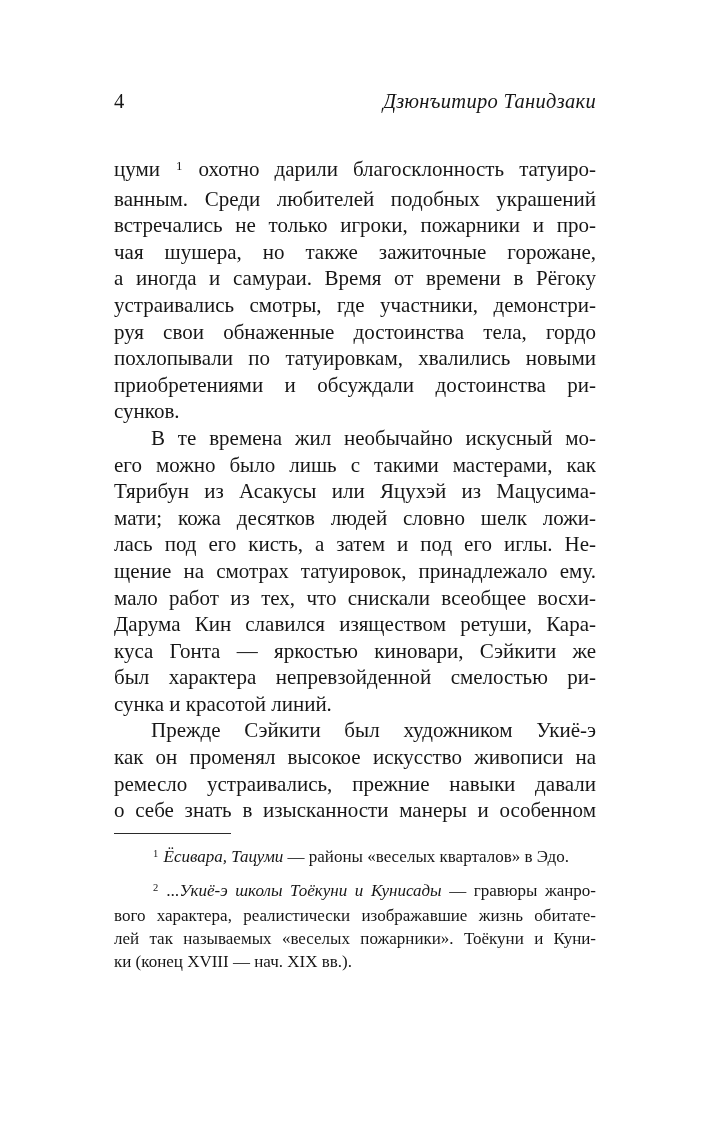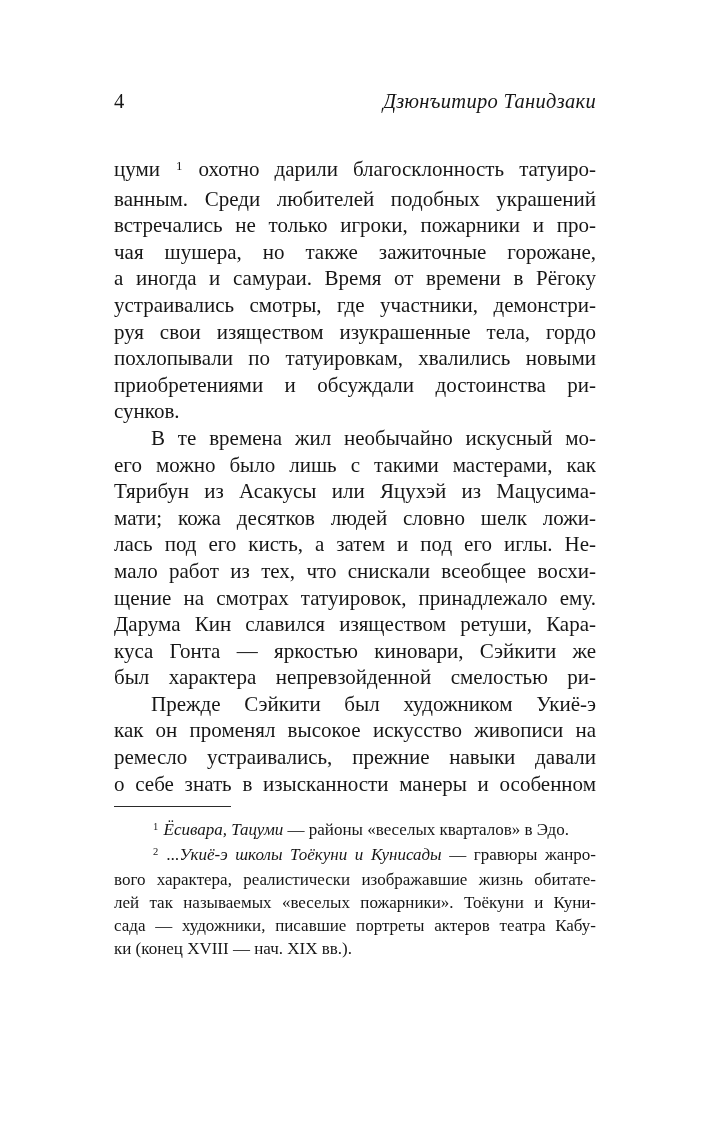--- a/index.html
+++ b/index.html
@@ -31,68 +31,68 @@
     position: relative; top: -0.48em;
     padding: 0 1px;
   }
   .i { font-style: italic; }
   .fn-rule {
     border: 0; border-top: 1.5px solid #2a2a2a;
     width: 117px; margin: 9px 0 11px 0;
   }
   .footnotes { font-size: 17px; }
   .footnotes .line { line-height: 23px; }
-  .footnotes .line.indent { text-indent: 38px; }
+  .footnotes .line.indent { text-indent: 38px; margin-top: 9px; }
 </style>
 </head>
 <body>
 
 <div class="page">
   <div class="header">
     <span>4</span>
     <span class="author">Дзюнъитиро Танидзаки</span>
   </div>
   <div class="body">
       <div class="paragraph">
         <div class="line"><span class="n">цуми </span><span class="sup">1</span><span class="n"> охотно дарили благосклонность татуиро-</span></div>
         <div class="line"><span class="n">ванным. Среди любителей подобных украшений</span></div>
         <div class="line"><span class="n">встречались не только игроки, пожарники и про-</span></div>
         <div class="line"><span class="n">чая шушера, но также зажиточные горожане,</span></div>
         <div class="line"><span class="n">а иногда и самураи. Время от времени в Рёгоку</span></div>
         <div class="line"><span class="n">устраивались смотры, где участники, демонстри-</span></div>
-        <div class="line"><span class="n">руя свои изяществом изукрашенные тела, гордо</span></div>
+        <div class="line"><span class="n">руя свои обнаженные достоинства тела, гордо</span></div>
         <div class="line"><span class="n">похлопывали по татуировкам, хвалились новыми</span></div>
         <div class="line"><span class="n">приобретениями и обсуждали достоинства ри-</span></div>
         <div class="line last"><span class="n">сунков.</span></div>
       </div>
       <div class="paragraph">
         <div class="line indent"><span class="n">В те времена жил необычайно искусный мо-</span></div>
         <div class="line"><span class="n">его можно было лишь с такими мастерами, как</span></div>
         <div class="line"><span class="n">Тярибун из Асакусы или Яцухэй из Мацусима-</span></div>
         <div class="line"><span class="n">мати; кожа десятков людей словно шелк ложи-</span></div>
         <div class="line"><span class="n">лась под его кисть, а затем и под его иглы. Не-</span></div>
+        <div class="line"><span class="n">щение на смотрах татуировок, принадлежало ему.</span></div>
         <div class="line"><span class="n">мало работ из тех, что снискали всеобщее восхи-</span></div>
-        <div class="line"><span class="n">щение на смотрах татуировок, принадлежало ему.</span></div>
         <div class="line"><span class="n">Дарума Кин славился изяществом ретуши, Кара-</span></div>
         <div class="line"><span class="n">куса Гонта — яркостью киновари, Сэйкити же</span></div>
         <div class="line"><span class="n">был характера непревзойденной смелостью ри-</span></div>
+        <div class="line last"><span class="n">сунка и красотой линий.</span></div>
       </div>
       <div class="paragraph">
         <div class="line indent"><span class="n">Прежде Сэйкити был художником Укиё-э</span></div>
         <div class="line"><span class="n">как он променял высокое искусство живописи на</span></div>
         <div class="line"><span class="n">ремесло устраивались, прежние навыки давали</span></div>
         <div class="line"><span class="n">о себе знать в изысканности манеры и особенном</span></div>
       </div>
     </div>
   <hr class="fn-rule">
   <div class="footnotes">
       <div class="footnote">
         <div class="line last indent"><span class="sup">1</span><span class="i"> Ёсивара, Тацуми</span><span class="n"> — районы «веселых кварталов» в Эдо.</span></div>
       </div>
       <div class="footnote">
         <div class="line indent"><span class="sup">2</span><span class="i"> ...Укиё-э школы Тоёкуни и Кунисады</span><span class="n"> — гравюры жанро-</span></div>
         <div class="line"><span class="n">вого характера, реалистически изображавшие жизнь обитате-</span></div>
         <div class="line"><span class="n">лей так называемых «веселых пожарники». Тоёкуни и Куни-</span></div>
-        <div class="line"><span class="n">сада — художники, писавшие портреты актеров театра Кабу-</span></div>
         <div class="line last"><span class="n">ки (конец XVIII — нач. XIX вв.).</span></div>
       </div>
     </div>
 </div>
 
 </body></html>

